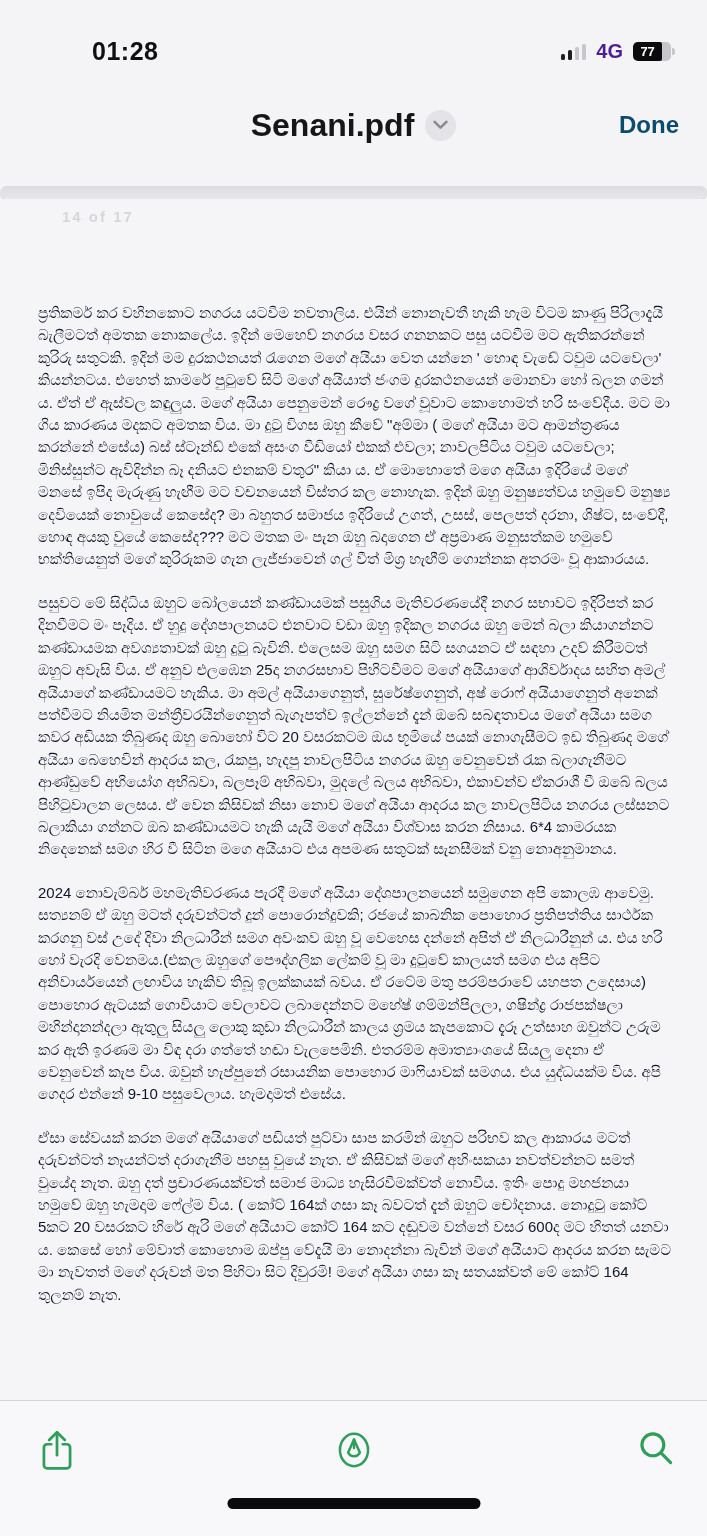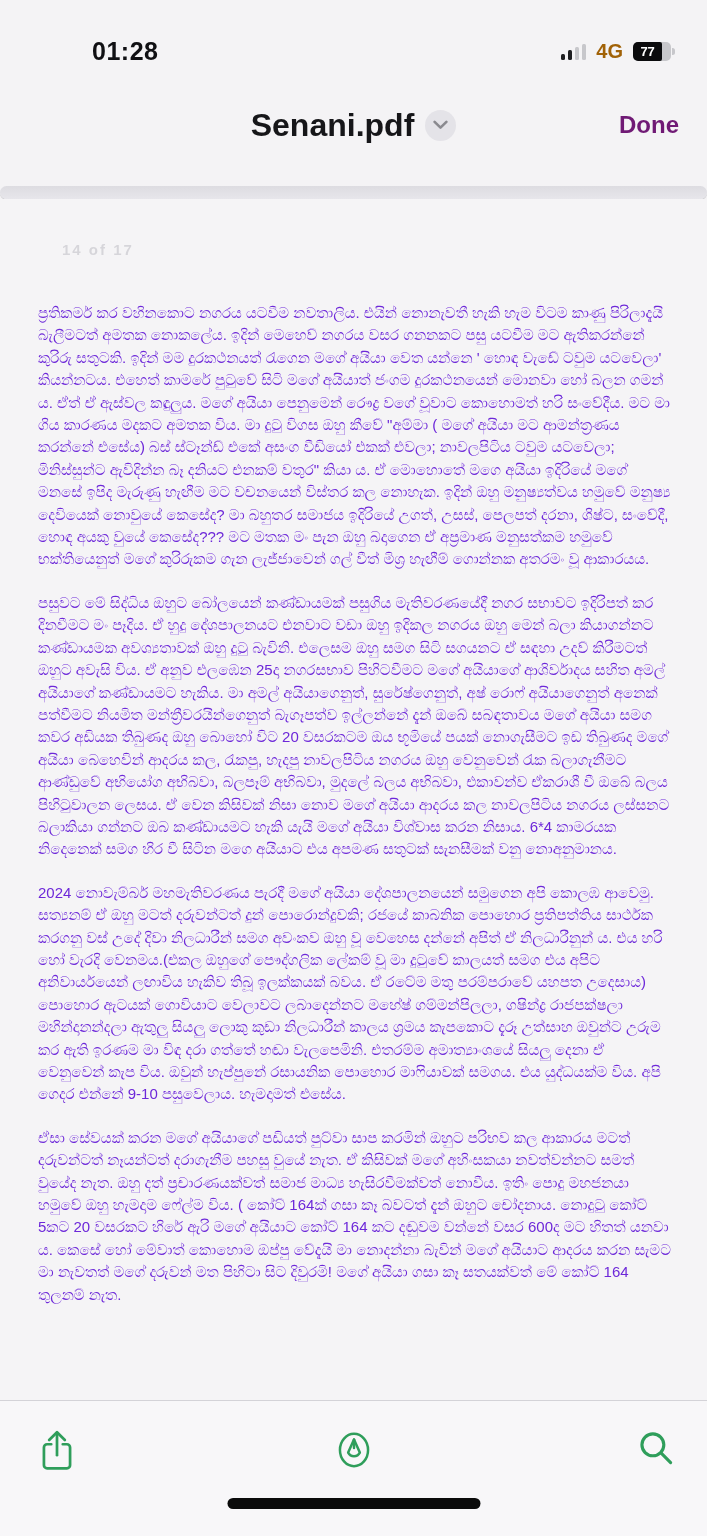--- a/index.html
+++ b/index.html
@@ -15,21 +15,21 @@
     display:flex; align-items:center; justify-content:space-between;
     padding:0 36px 0 92px;
   }
   .time { font-size:25px; font-weight:bold; color:#101013; letter-spacing:.5px; }
   .status-right { display:flex; align-items:center; gap:10px; }
   .signal { display:flex; align-items:flex-end; gap:2.5px; height:17px; }
   .signal i { display:block; width:4.5px; border-radius:1.5px; background:#c7c7cb; }
   .signal i.on { background:#1f1f22; }
   .signal i:nth-child(1){height:6px;} .signal i:nth-child(2){height:9.5px;}
   .signal i:nth-child(3){height:13px;} .signal i:nth-child(4){height:16px;}
-  .network { font-size:20px; font-weight:bold; color:#a16207; }
+  .network { font-size:20px; font-weight:bold; color:#4c1d95; }
   .battery { position:relative; width:38px; height:19px; border-radius:5px; background:#c7c7cb; }
   .battery-fill { position:absolute; left:0; top:0; bottom:0; width:77%; background:#0b0b0d; border-radius:5px 2px 2px 5px; }
   .battery-label { position:absolute; left:0; top:0; width:77%; height:100%;
     display:flex; align-items:center; justify-content:center;
     color:#fff; font-weight:bold; font-size:13px;border-radius:7px; }
   .battery-cap { position:absolute; right:-4px; top:6px; width:3.5px; height:7.5px; background:#c7c7cb; border-radius:0 2.5px 2.5px 0; }
   
   .nav-bar { position:absolute; top:94px; left:0; right:0; height:62px; }
   .title-group { position:absolute; left:0; right:0; top:0; height:100%;
     display:flex; align-items:center; justify-content:center; gap:11px; }
@@ -38,23 +38,23 @@
     border:none; display:flex; align-items:center; justify-content:center; cursor:pointer; }
   .done-btn { position:absolute; right:28px; top:50%; transform:translateY(-50%);
     background:none; border:none; font-size:24px; font-weight:bold; cursor:pointer;
     font-family:"Liberation Sans", sans-serif; }
   
   .scroll-edge { position:absolute; top:186px; left:0; width:100%; height:13px;
     background:linear-gradient(#dddce1,#e7e6eb); border-radius:8px;
     box-shadow:0 1px 0 #c9c8cd; }
   .page { position:absolute; top:199px; left:0; right:0; bottom:136px; background:#f5f4f6; }
   .page-indicator { position:absolute; top:9px; left:62px; font-size:15px;
-    color:#9f9ea8; opacity:.35; letter-spacing:2px; font-weight:bold;margin-top:33px; }
+    color:#9f9ea8; opacity:.35; letter-spacing:2px; font-weight:bold; }
   .doc-text { position:absolute; top:103px; left:38px; width:636px;
-    font-size:15px; line-height:22.4px; color:#6d28d9; overflow:hidden; max-height:1090px; }
+    font-size:15px; line-height:22.4px; color:#0f172a; overflow:hidden; max-height:1090px; }
   .doc-text p { margin:0 0 21px 0; }
   
   .toolbar { position:absolute; left:0; right:0; top:1400px; height:136px;
     background:#f8f7f9; border-top:1px solid #d4d3d8; }
   .tb-btn { position:absolute; top:22px; width:54px; height:54px;
     background:none; border:none; padding:2px; cursor:pointer; }
   .tb-share { left:30px; }
   .tb-markup { left:50%; margin-left:-27px; }
   .tb-search { right:24px; }
   .home-indicator { position:absolute; left:50%; transform:translateX(-50%);
@@ -85,21 +85,21 @@
 
   <div class="nav-bar">
     <div class="title-group">
       <span class="doc-title">Senani.pdf</span>
       <button class="chevron-btn">
         <svg width="15" height="10" viewBox="0 0 14 9" fill="none">
           <path d="M1.5 1.5 L7 7 L12.5 1.5" stroke="#8a8a8f" stroke-width="2.4" stroke-linecap="round" stroke-linejoin="round"></path>
         </svg>
       </button>
     </div>
-    <button class="done-btn" style="color:#701a75;">Done</button>
+    <button class="done-btn" style="color:#0c4a6e;">Done</button>
   </div>
 
   <div class="scroll-edge"></div>
 
   <div class="page">
     <div class="page-indicator">14 of 17</div>
     <div class="doc-text">
       <p>ප්‍රතිකර්ම කර වහිනකොට නගරය යටවීම නවතාලිය. එයින් නොනැවතී හැකි හැම විටම කාණු පිරිලාදැයි බැලීමටත් අමතක නොකලේය. ඉදින් මෙහෙව් නගරය වසර ගනනකට පසු යටවීම මට ඇතිකරන්නේ කුරිරු සතුටකි. ඉදින් මම දුරකථනයත් රැගෙන මගේ අයියා වෙත යන්නෙ ' හොඳ වැඩේ ටවුම යටවෙලා' කියන්නටය. එහෙත් කාමරේ පුටුවේ සිටි මගේ අයියාත් ජංගම දුරකථනයෙන් මොනවා හෝ බලන ගමන් ය. ඒත් ඒ ඇස්වල කඳුලුය. මගේ අයියා පෙනුමෙන් රෞද්‍ර වගේ වූවාට කොහොමත් හරි සංවේදීය. මට මා ගිය කාරණය මදකට අමතක විය. මා දුටු විගස ඔහු කීවේ "අම්මා ( මගේ අයියා මට ආමන්ත්‍රණය කරන්නේ එසේය) බස් ස්ටෑන්ඩ් එකේ අසංග වීඩියෝ එකක් එවලා; නාවලපිටිය ටවුම යටවෙලා; මිනිස්සුන්ට ඇවිදින්න බෑ දනියට එනකම් වතුර" කියා ය. ඒ මොහොතේ මගෙ අයියා ඉදිරියේ මගේ මනසේ ඉපිද මැරුණු හැඟීම මට වචනයෙන් විස්තර කල නොහැක. ඉදින් ඔහු මනුෂ්‍යත්වය හමුවේ මනුෂ්‍ය දෙවියෙක් නොවුයේ කෙසේද? මා බහුතර සමාජය ඉදිරියේ උගත්, උසස්, පෙලපත් දරනා, ශිෂ්ට, සංවේදී, හොඳ අයකු වුයේ කෙසේද??? මට මතක මං පැන ඔහු බදාගෙන ඒ අප්‍රමාණ මනුසත්කම හමුවේ භක්තියෙනුත් මගේ කුරිරුකම ගැන ලැජ්ජාවෙන් ගල් වීත් මිශ්‍ර හැඟීම් ගොන්නක අතරමං වූ ආකාරයය.</p>
       <p>පසුවට මේ සිද්ධිය ඔහුට බෝලයෙන් කණ්ඩායමක් පසුගිය මැතිවරණයේදී නගර සභාවට ඉදිරිපත් කර දිනවීමට මං පෑදිය. ඒ හුදු දේශපාලනයට එනවාට වඩා ඔහු ඉදිකල නගරය ඔහු මෙන් බලා කියාගන්නට කණ්ඩායමක අවශ්‍යතාවක් ඔහු දුටු බැවිනි. එලෙසම ඔහු සමග සිටි සගයනට ඒ සඳහා උදව් කිරීමටත් ඔහුට අවැසි විය. ඒ අනුව එලඹෙන 25දා නගරසභාව පිහිටවීමට මගේ අයියාගේ ආශිර්වාදය සහිත අමල් අයියාගේ කණ්ඩායමට හැකිය. මා අමල් අයියාගෙනුත්, සුරේෂ්ගෙනුත්, අෂ් රොෆ් අයියාගෙනුත් අනෙක් පත්වීමට නියමිත මන්ත්‍රීවරයින්ගෙනුත් බැගෑපත්ව ඉල්ලන්නේ දැන් ඔබේ සබඳතාවය මගේ අයියා සමග කවර අඩියක තිබුණද ඔහු බොහෝ විට 20 වසරකටම ඔය භූමියේ පයක් නොගැසීමට ඉඩ තිබුණද මගේ අයියා බෙහෙවින් ආදරය කල, රැකපු, හැදපු නාවලපිටිය නගරය ඔහු වෙනුවෙන් රැක බලාගැනීමට ආණ්ඩුවේ අභියෝග අභිබවා, බලපෑම් අභිබවා, මුදලේ බලය අභිබවා, එකාවන්ව ඒකරාශී වී ඔබේ බලය පිහිටුවාලන ලෙසය. ඒ වෙන කිසිවක් නිසා නොව මගේ අයියා ආදරය කල නාවලපිටිය නගරය ලස්සනට බලාකියා ගන්නට ඔබ කණ්ඩායමට හැකි යැයි මගේ අයියා විශ්වාස කරන නිසාය. 6*4 කාමරයක නිදෙනෙක් සමග හිර වී සිටින මගෙ අයියාට එය අපමණ සතුටක් සැනසීමක් වනු නොඅනුමානය.</p>
       <p>2024 නොවැම්බර් මහමැතිවරණය පැරදී මගේ අයියා දේශපාලනයෙන් සමුගෙන අපි කොලඹ ආවෙමු. සත්‍යනම් ඒ ඔහු මටත් දරුවන්ටත් දුන් පොරොන්දුවකි; රජයේ කාබනික පොහොර ප්‍රතිපත්තිය සාර්ථක කරගනු වස් උදේ දිවා නිලධාරීන් සමග අවංකව ඔහු වූ වෙහෙස දන්නේ අපිත් ඒ නිලධාරීනුන් ය. එය හරි හෝ වැරදි වෙනමය.(එකල ඔහුගේ පෞද්ගලික ලේකම් වූ මා දුටුවේ කාලයත් සමග එය අපිට අනිවාර්යයෙන් ලඟාවිය හැකිව තිබූ ඉලක්කයක් බවය. ඒ රටේම මතු පරම්පරාවේ යහපත උදෙසාය) පොහොර ඇටයක් ගොවියාට වෙලාවට ලබාදෙන්නට මහේෂ් ගම්මන්පිලලා, ගෂින්ද්‍ර රාජපක්ෂලා මහින්දානන්දලා ඇතුලු සියලු ලොකු කුඩා නිලධාරීන් කාලය ශ්‍රමය කැපකොට දැරූ උත්සාහ ඔවුන්ට උරුම කර ඇති ඉරණම මා විඳ දරා ගත්තේ හඬා වැලපෙමිනි. එතරම්ම අමාත්‍යාංශයේ සියලු දෙනා ඒ වෙනුවෙන් කැප විය. ඔවුන් හැප්පුනේ රසායනික පොහොර මාෆියාවක් සමගය. එය යුද්ධයක්ම විය. අපි ගෙදර එන්නේ 9-10 පසුවෙලාය. හැමදාමත් එසේය.</p>

